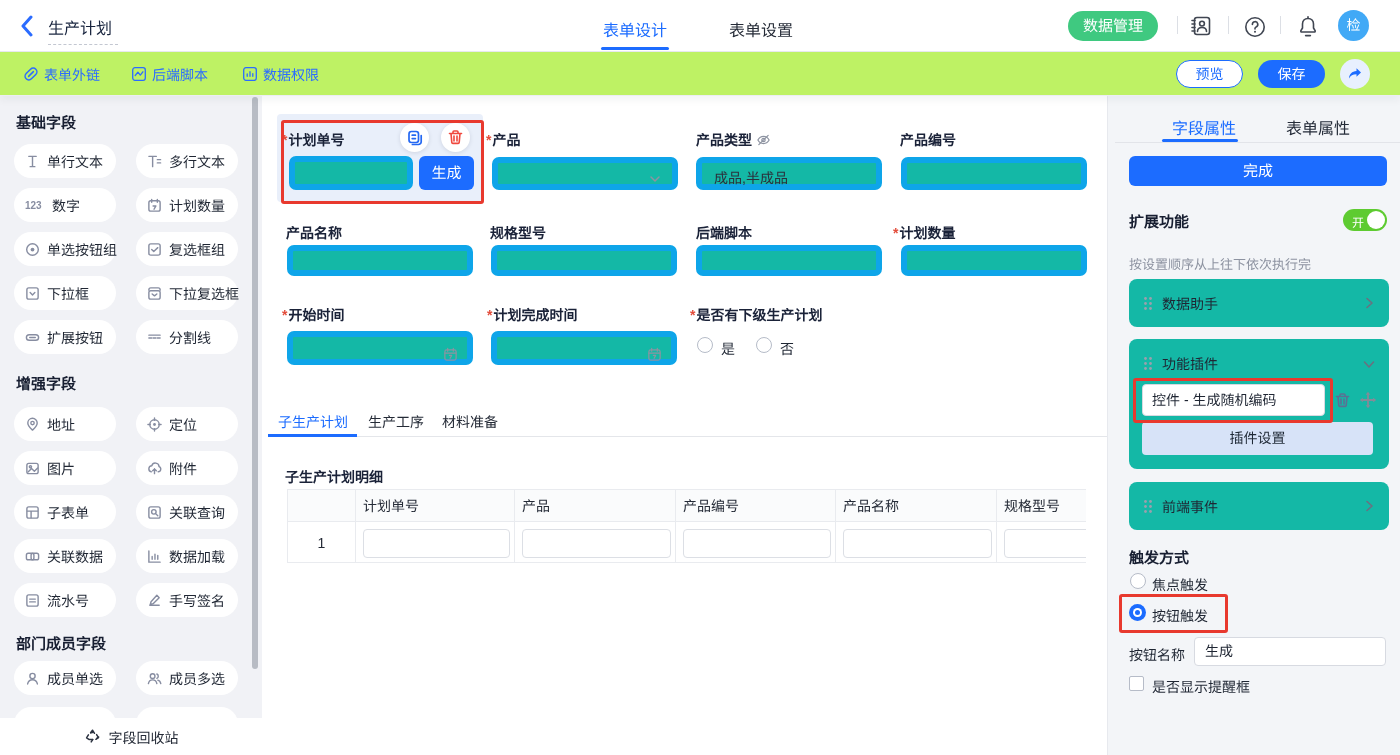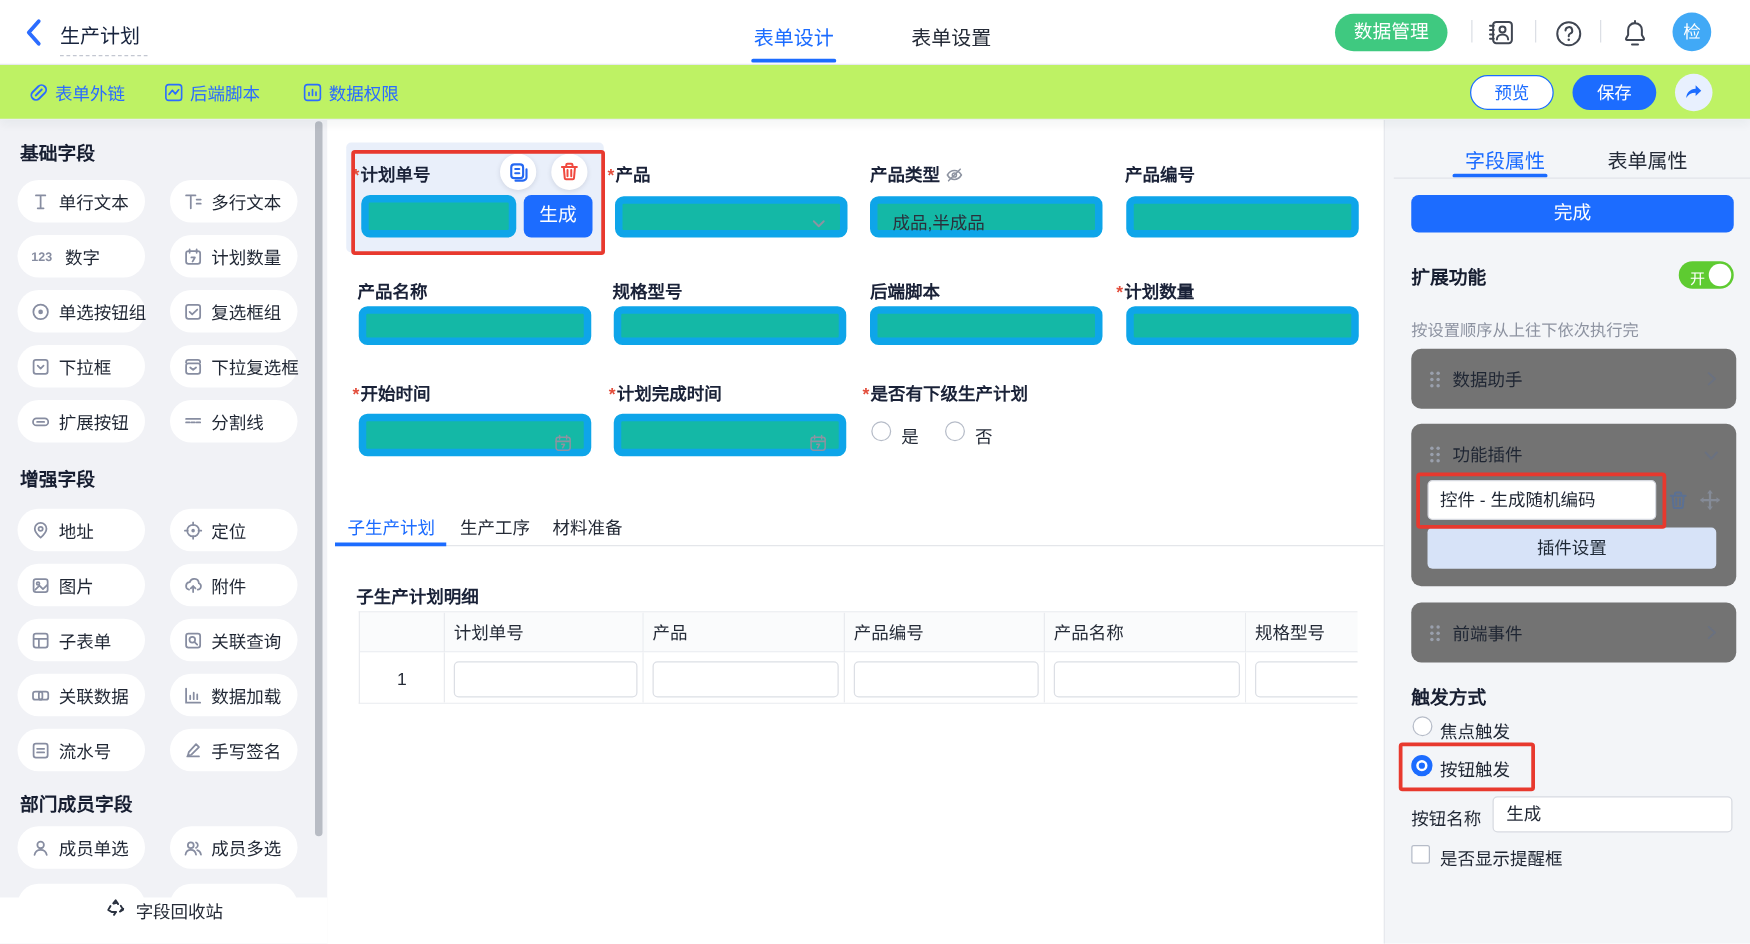--- a/index.html
+++ b/index.html
@@ -23,21 +23,21 @@
 .pillbtn { position:absolute; top:8px; height:28px; border-radius:14px; font-size:14px; text-align:center; line-height:26px; }
 #btn-preview { left:1176px; width:67px; border:1px solid #1c6cff; color:#1c6cff; background:#fff; }
 #btn-save { left:1258px; width:67px; background:#1c6cff; color:#fff; line-height:28px; }
 #btn-share { position:absolute; left:1340px; top:7px; width:30px; height:30px; border-radius:50%; background:#e8f0fe; }
 
 #sidebar { position:absolute; left:0; top:96px; width:262px; height:659px; background:#f1f2f6; overflow:hidden; }
 .sec-title { position:absolute; left:16px; font-size:15px; font-weight:bold; color:#171e31; }
 .pill { position:absolute; width:102px; height:34px; background:#fff; border-radius:17px; display:flex; align-items:center; padding-left:11px; gap:7px; color:#1f2633; font-size:14px; white-space:nowrap; }
 .pill svg { flex:none; color:#878da1; }
 #sb-scroll { position:absolute; left:252px; top:1px; width:6px; height:572px; background:#b8bcc4; border-radius:3px; }
-#recyclebar { position:absolute; left:0; top:622px; width:262px; height:37px; background:#fff; display:flex; align-items:flex-start; justify-content:center; gap:8px; font-size:14px; color:#252b37; }
+#recyclebar { position:absolute; left:0; top:622px; width:262px; height:37px; background:#fff; display:flex; align-items:center; justify-content:center; gap:8px; font-size:14px; color:#252b37; }
 
 #canvas { position:absolute; left:262px; top:96px; width:845px; height:659px; background:#fff; }
 .flabel { position:absolute; font-size:14px; font-weight:bold; color:#1a2238; white-space:nowrap; }
 .req:before { content:"*"; color:#e34d3b; margin-right:1px; font-weight:bold; }
 .finput { position:absolute; width:186px; height:32px; background:#14b8a6; border:6px solid #0ea5e9; border-radius:7px; }
 .ftext { font-size:14px; color:#2b303c; line-height:31px; padding-left:12px; }
 #selfield { position:absolute; left:15px; top:18px; width:206px; height:88px; background:#e9effa; border-radius:4px; }
 .redbox { position:absolute; border:3px solid #e8392e; border-radius:3px; z-index:3; }
 #gen-btn { position:absolute; width:55px; height:34px; background:#1c6cff; border-radius:6px; color:#fff; font-size:15px; text-align:center; line-height:34px; }
 .iconcircle { position:absolute; width:29px; height:29px; background:#fff; border-radius:50%; box-shadow:0 1px 4px rgba(31,41,61,.13); display:flex; align-items:center; justify-content:center; }
@@ -50,21 +50,21 @@
 #dtable { position:absolute; left:25px; top:393px; width:799px; height:74px; border:1px solid #e9ebef; border-right:none; overflow:hidden; }
 .th { position:absolute; top:0; height:32px; background:#fafbfc; border-right:1px solid #e9ebef; border-bottom:1px solid #e9ebef; font-size:14px; color:#252b37; line-height:32px; padding-left:7px; }
 .td { position:absolute; top:32px; height:42px; background:#fff; border-right:1px solid #e9ebef; }
 .tinput { position:absolute; top:7px; left:7px; right:4px; height:29px; border:1px solid #dcdfe5; border-radius:4px; background:#fff; }
 
 #rpanel { position:absolute; left:1107px; top:96px; width:293px; height:659px; background:#f3f5f8; border-left:1px solid #e7e9ee; }
 .rtab { position:absolute; top:19px; font-size:16px; color:#242b38; }
 #rtab-line { position:absolute; left:7px; top:46px; width:286px; height:1px; background:#e2e4e9; }
 #btn-done { position:absolute; left:21px; top:60px; width:258px; height:30px; background:#1c6cff; border-radius:6px; color:#fff; font-size:15px; text-align:center; line-height:30px; }
 .rbold { position:absolute; font-size:15px; font-weight:bold; color:#171e31; }
-.rcard { position:absolute; left:21px; width:260px; background:#737373; border-radius:8px; }
+.rcard { position:absolute; left:21px; width:260px; background:#14b8a6; border-radius:8px; }
 .cardhead { position:absolute; left:14px; top:0; height:48px; display:flex; align-items:center; gap:9px; font-size:14px; color:#1f2633; }
 .chev { position:absolute; right:13px; color:#6a7180; }
 .rinput { position:absolute; background:#fff; border:1px solid #d7dae1; border-radius:4px; font-size:14px; color:#1f2633; }
 #plugin-btn { position:absolute; left:13px; top:83px; width:231px; height:33px; background:#d7e3f8; border-radius:4px; text-align:center; line-height:33px; font-size:14px; color:#1f2936; }
 .rtext { position:absolute; font-size:14px; color:#1f2633; }
 </style>
 </head>
 <body>
 
 <div id="topbar">

